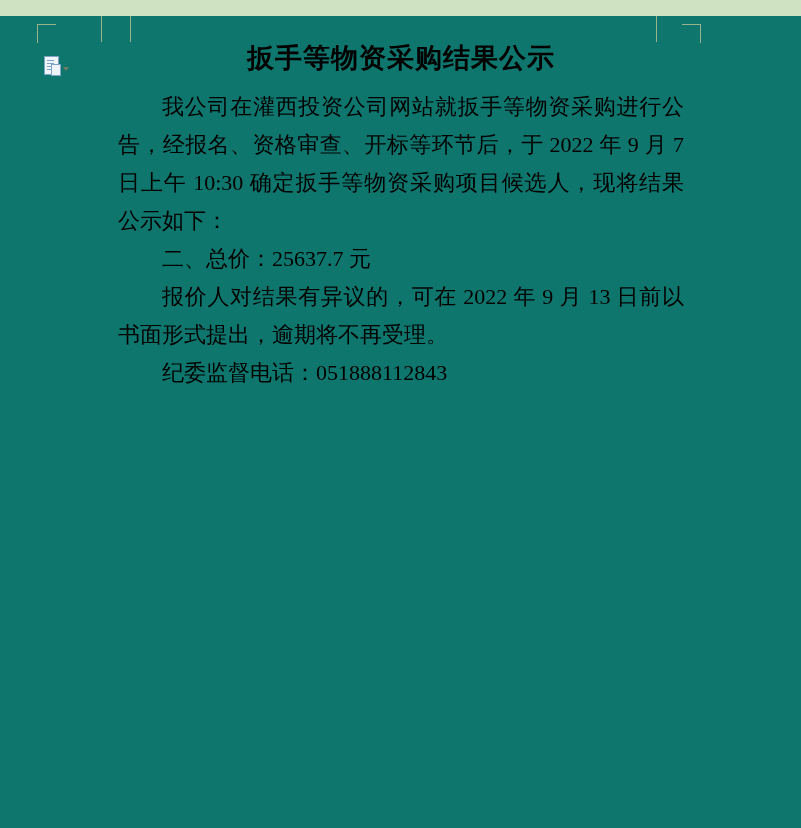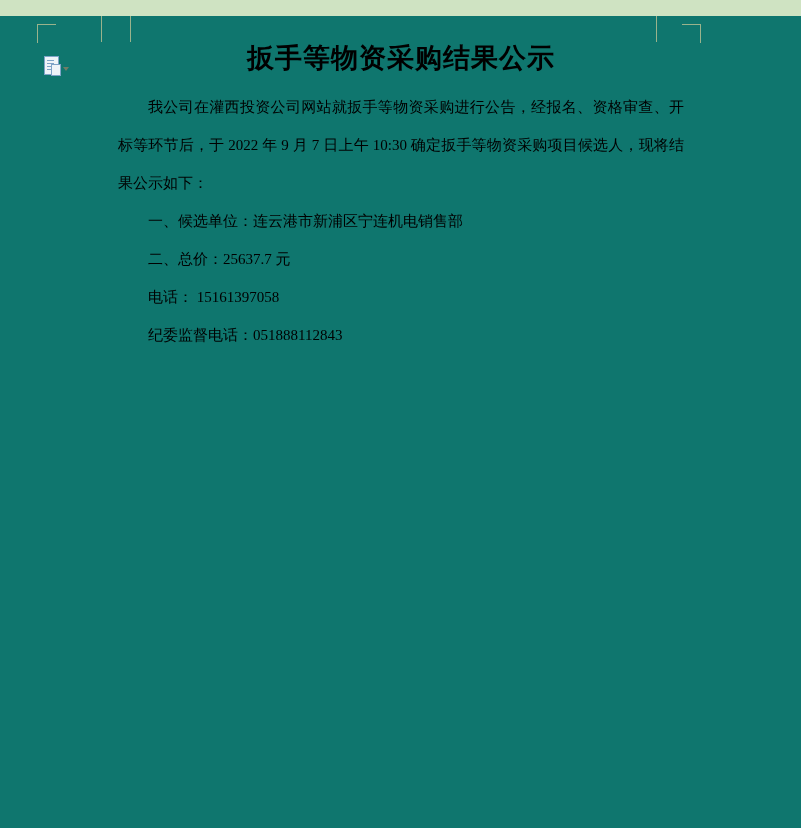--- a/index.html
+++ b/index.html
@@ -117,21 +117,21 @@
     font-family: "DejaVu Sans", sans-serif;
     font-weight: bold;
     font-size: 27px;
     text-align: center;
     color: #000;
     letter-spacing: 1px;
     line-height: 40px;
     margin: 0 0 10px 0;
   }
   .para {
-    font-size: 15px;
+    font-size: 22px;
     line-height: 38px;
     color: #000;
     text-align: justify;
     text-justify: inter-ideograph;
     margin: 0;
     text-indent: 2em;
   }
 </style>
 </head>
 <body>
@@ -153,19 +153,18 @@
       <div class="line l4"></div>
       <div class="corner"></div>
     </div>
     <div class="caret"></div>
   </div>
 
   <div class="content">
     <h1 class="title">扳手等物资采购结果公示</h1>
 
     <p class="para">我公司在灌西投资公司网站就扳手等物资采购进行公告，经报名、资格审查、开标等环节后，于 2022 年 9 月 7 日上午 10:30 确定扳手等物资采购项目候选人，现将结果公示如下：</p>
-    <p class="para">一、候选单位：连云港市新浦区宁连机电销售部</p>
     <p class="para">二、总价：25637.7 元</p>
-    <p class="para">电话：   15161397058</p>
+    <p class="para">报价人对结果有异议的，可在 2022 年 9 月 13 日前以书面形式提出，逾期将不再受理。</p>
     <p class="para">纪委监督电话：051888112843</p>
   </div>
 
 </div>
 
 </body></html>

